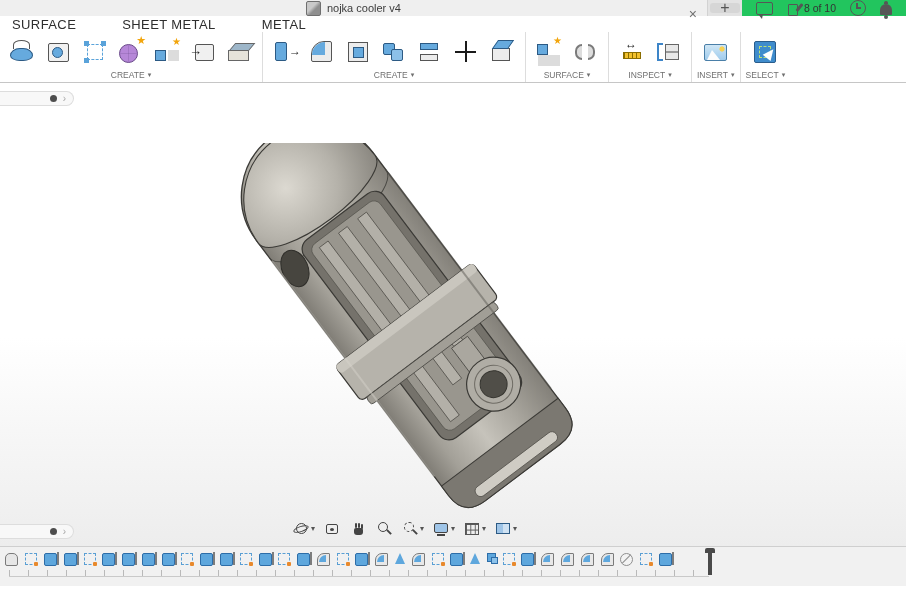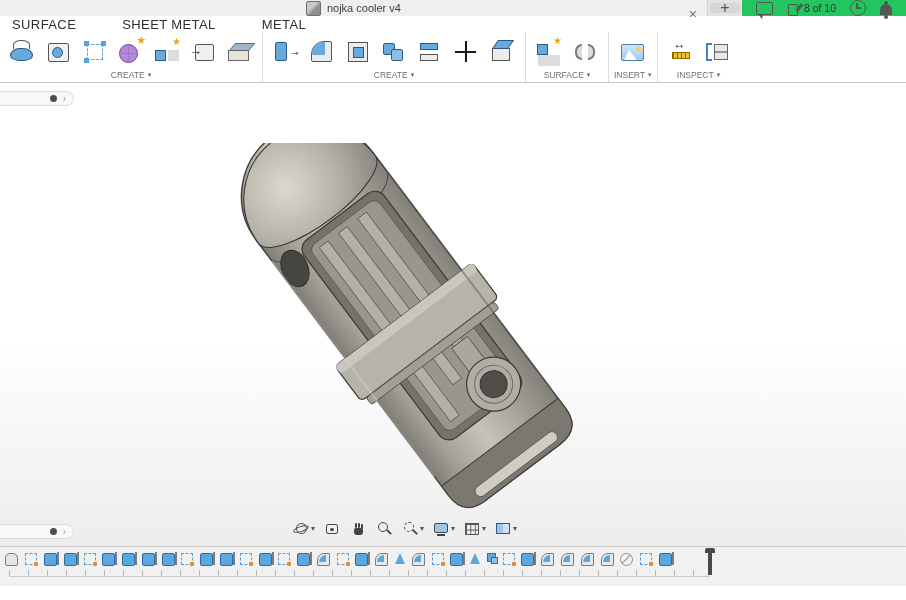--- a/index.html
+++ b/index.html
@@ -231,39 +231,48 @@
       </div>
     <div class="grp-label">
       <span class="grp-label-text">SURFACE</span>
       <span class="grp-caret">▾</span>
     </div>
   </div>
 
 
   <div class="grp">
     <div class="grp-icons">
-        <span class="ri canvas-icon"></span>
-      </div>
-    <div class="grp-label">
-      <span class="grp-label-text">INSERT</span>
-      <span class="grp-caret">▾</span>
-    </div>
-  </div>
-
-  <div class="grp">
-    <div class="grp-icons">
         <span class="ri measure-icon"></span>
         <span class="ri section-analysis-icon"></span>
       </div>
     <div class="grp-label">
       <span class="grp-label-text">INSPECT</span>
       <span class="grp-caret">▾</span>
     </div>
   </div>
 
+  <div class="grp">
+    <div class="grp-icons">
+        <span class="ri canvas-icon"></span>
+      </div>
+    <div class="grp-label">
+      <span class="grp-label-text">INSERT</span>
+      <span class="grp-caret">▾</span>
+    </div>
+  </div>
+
+  <div class="grp">
+    <div class="grp-icons">
+        <span class="ri select-icon"></span>
+      </div>
+    <div class="grp-label">
+      <span class="grp-label-text">SELECT</span>
+      <span class="grp-caret">▾</span>
+    </div>
+  </div>
 </div>
 
 <div id="canvas">
 
   <div class="panel-pill" id="browser-pill">
     <span class="pill-dot"></span>
     <span class="pill-chevron">›</span>
   </div>
 
   <svg style="position:absolute;left:225px;top:60px" width="380" height="380" viewBox="0 0 380 380">

